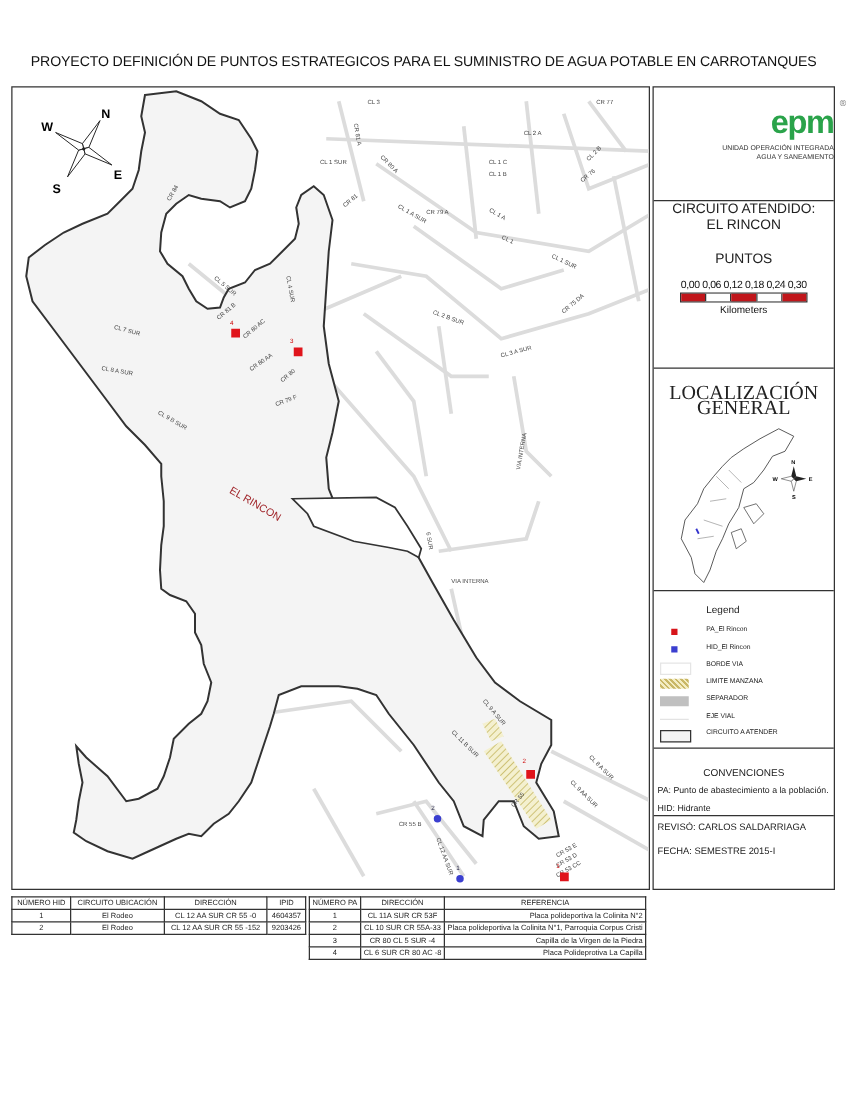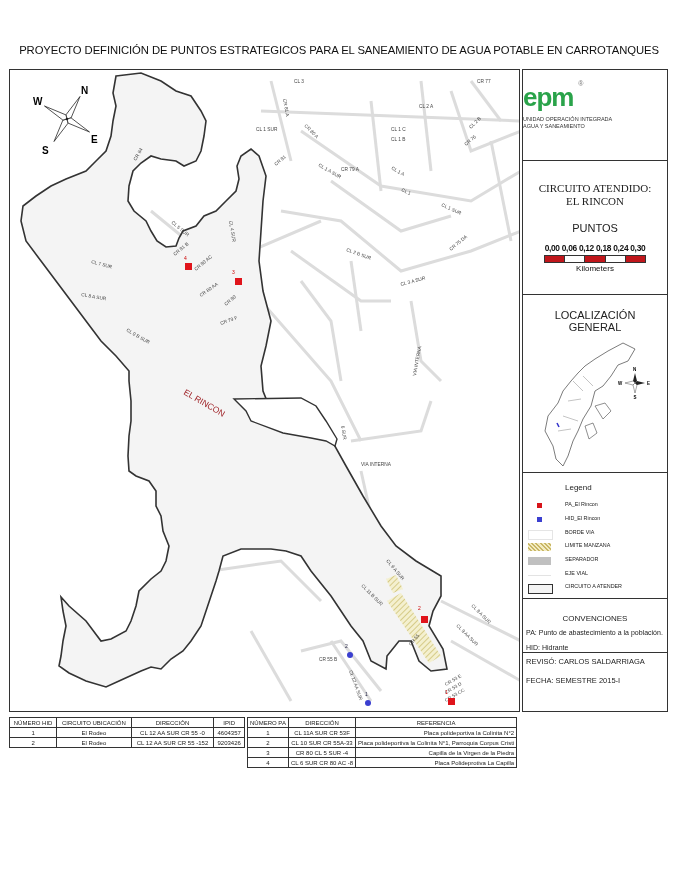--- a/index.html
+++ b/index.html
@@ -3,55 +3,55 @@
 <meta charset="utf-8">
 <style>
   html, body { margin: 0; padding: 0; background: #ffffff; }
   body { width: 678px; height: 878px; position: relative; overflow: hidden; font-family: "Liberation Sans", sans-serif; color: #111; }
   .title { position: absolute; left: 0; top: 44px; width: 678px; text-align: center; font-size: 11.3px; letter-spacing: -0.1px; color: #111; }
   .map-frame { position: absolute; left: 9px; top: 69px; width: 509px; height: 641px; border: 1.5px solid #333; background: #fff; overflow: hidden; }
   .map-frame svg { position: absolute; left: 0; top: 0; }
   .side { position: absolute; left: 522px; top: 69px; width: 144px; height: 641px; border: 1.5px solid #333; background: #fff; }
   .box { position: absolute; left: 0; width: 144px; border-bottom: 1.5px solid #333; box-sizing: border-box; }
   .box.last { border-bottom: none; }
-  .logo-box { top: 0; height: 91px; text-align: left; }
+  .logo-box { top: 0; height: 91px; text-align: right; }
   .epm-logo { margin-top: 12px; font-size: 26px; font-weight: bold; color: #2aa34a; letter-spacing: -1px; position: relative; display: inline-block; }
   .epm-logo .reg { position: absolute; right: -9px; top: -2px; font-size: 7px; color: #777; font-weight: normal; }
   .logo-sub { font-size: 5.5px; color: #333; line-height: 7px; margin-top: 3px; }
   .circuit-box { top: 91px; height: 134px; text-align: center; }
-  .circuit-title { margin-top: 21px; font-size: 11px; line-height: 13px; color: #222; font-family: Liberation Serif, serif; }
+  .circuit-title { margin-top: 0; font-size: 11px; line-height: 13px; color: #222; }
   .scale-title { margin-top: 14px; font-size: 11px; color: #222; }
-  .scale-nums { margin-top: 9px; font-size: 8.4px; font-weight: bold; letter-spacing: -0.3px; }
+  .scale-nums { margin-top: 9px; font-size: 8.4px; font-weight: normal; letter-spacing: -0.3px; }
   .scale-bar { margin: 2px auto 0; width: 100px; height: 6px; display: flex; border: 1px solid #333; }
   .scale-bar div { flex: 1; height: 100%; }
   .scale-bar .r { background: #c0161b; }
   .scale-bar .w { background: #fff; border-left: 1px solid #333; border-right: 1px solid #333; }
   .scale-unit { font-size: 8px; font-weight: normal; margin-top: 1px; }
   .loc-box { top: 225px; height: 178px; text-align: center; }
-  .loc-title { margin-top: 14px; font-size: 11px; line-height: 12px; color: #222; }
+  .loc-title { margin-top: 14px; font-size: 16px; line-height: 12px; color: #222; font-family: Liberation Serif, serif; }
   .legend-box { top: 404px; height: 125px; }
   .legend-title { position: absolute; left: 42px; top: 9px; font-size: 8px; color: #222; }
   .legend-item { position: absolute; left: 0; width: 144px; height: 12px; }
   .legend-item .sym { position: absolute; left: 5px; top: 2px; width: 23px; height: 8px; }
   .legend-item .lbl { position: absolute; left: 42px; top: 1px; font-size: 5.4px; color: #222; }
   .conv-box { top: 528px; height: 55px; }
   .conv-title { text-align: center; font-size: 8px; color: #222; margin-top: 16px; }
   .conv-text { font-size: 7px; color: #222; padding-left: 3px; line-height: 9px; margin-top: 5px; }
   .credits-box { top: 583px; height: 58px; }
   .credit { font-size: 7.5px; color: #222; padding-left: 3px; height: 19px; line-height: 17px; }
   table.tbl { position: absolute; border-collapse: collapse; font-size: 6px; color: #222; }
   table.tbl th, table.tbl td { border: 1px solid #333; padding: 0 2px; height: 9px; text-align: center; font-weight: normal; white-space: nowrap; }
   table.tbl { border: 1.5px solid #222; }
   .tbl-hid { left: 9px; top: 717px; width: 236px; }
   .tbl-pa { left: 247px; top: 717px; width: 270px; }
 </style>
 </head>
 <body>
 
-<div class="title">PROYECTO DEFINICIÓN DE PUNTOS ESTRATEGICOS PARA EL SANEAMIENTO DE AGUA POTABLE EN CARROTANQUES</div>
+<div class="title">PROYECTO DEFINICIÓN DE PUNTOS ESTRATEGICOS PARA EL SUMINISTRO DE AGUA POTABLE EN CARROTANQUES</div>
 
 <div class="map-frame">
   <svg width="509" height="641" viewBox="9 69 509 641">
 
     <g stroke="#dcdcdc" stroke-width="3" fill="none">
       <path d="M260 110 L520 120"></path>
         <path d="M270 80 L290 160"></path>
         <path d="M300 130 L380 185 L470 200 L520 170"></path>
       <path d="M330 180 L400 230 L450 215"></path>
         <path d="M370 100 L380 190"></path>

